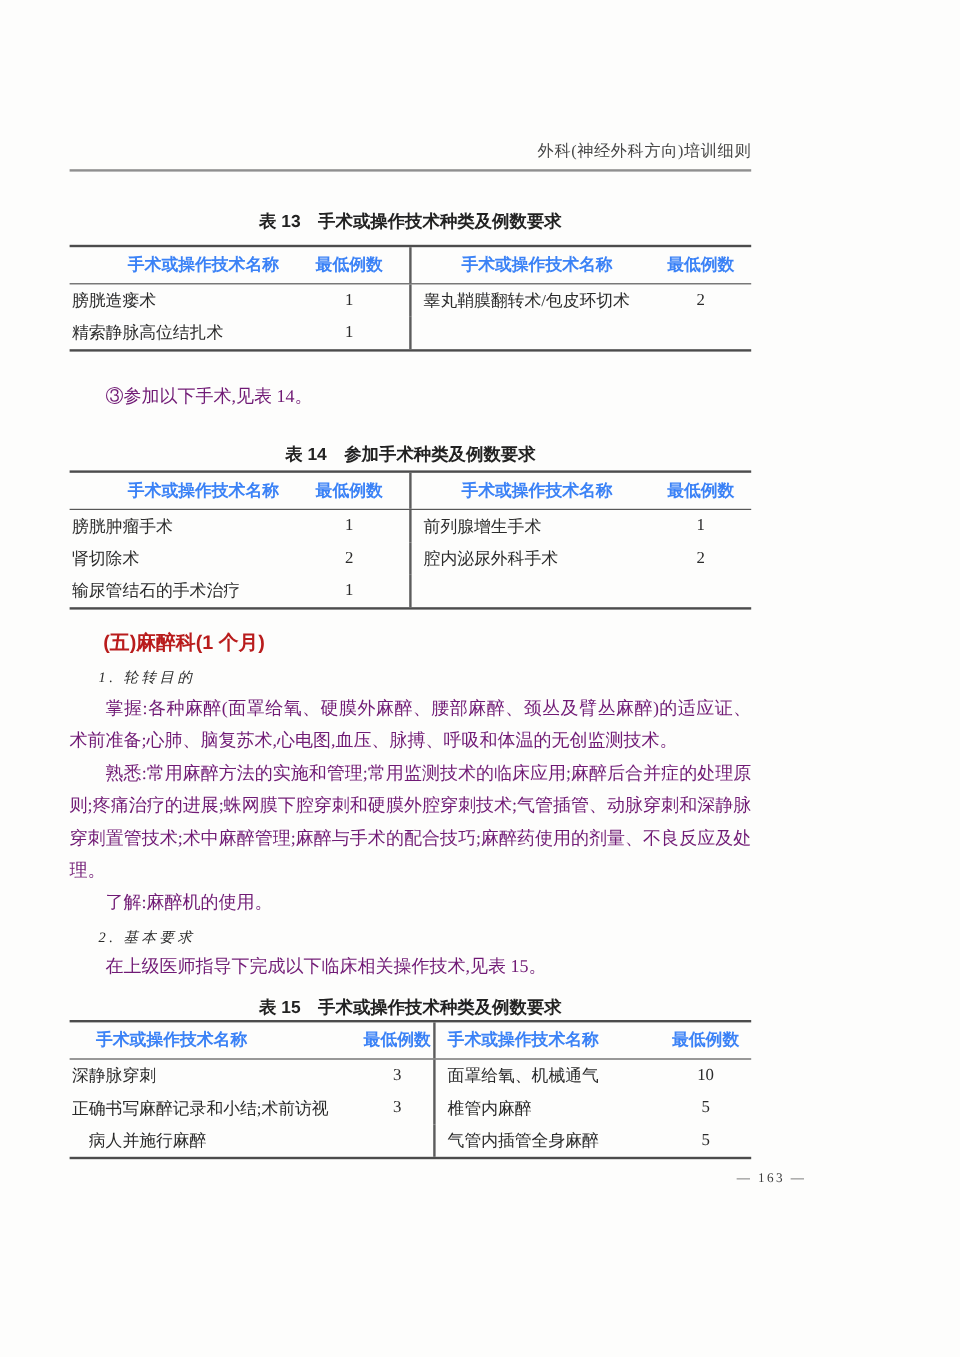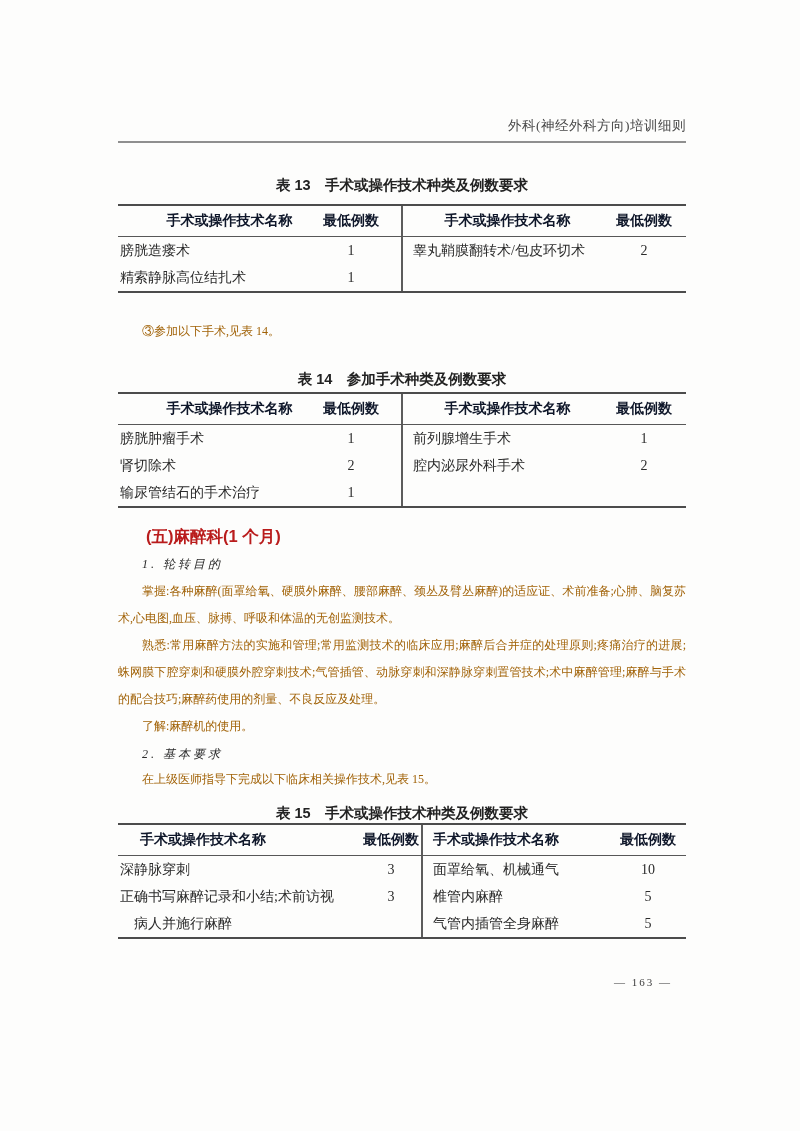--- a/index.html
+++ b/index.html
@@ -5,21 +5,21 @@
   * { margin:0; padding:0; box-sizing:border-box; }
   html,body { background:#ffffff; }
   body {
     width:800px; height:1131px;
     position:relative;
     font-family:"Liberation Serif","DejaVu Serif",serif;
     color:#2b2b2b;
     background:#fdfdfc;
     overflow:hidden;
   }
-  .content { width:568px; margin-left:118px; padding-top:117px; }
+  .content { width:568px; margin-left:58px; padding-top:117px; }
 
   
   .running-head {
     text-align:right;
     font-size:13.5px; line-height:17px;
     color:#474747;
     letter-spacing:0.5px;
     padding-bottom:7px;
     border-bottom:2px solid #8f8f8f;
   }
@@ -42,21 +42,21 @@
     border-bottom:2px solid #4c4c4c;
     font-size:14px;
   }
   .tbl13 { margin-top:9px; }
   .tbl14 { margin-top:3px; }
   .tbl15 { margin-top:0; }
   .trow { display:flex; height:27px; align-items:center; }
   .thead { height:31px; border-bottom:1px solid #575757; }
   .thead .c {
     font-family:"Liberation Sans","DejaVu Sans",sans-serif;
-    font-weight:bold; font-size:14px; color:#0f172a;
+    font-weight:bold; font-size:14px; color:#3b82f6;
   }
   .half { display:flex; height:100%; align-items:center; }
   .half-l { border-right:2px solid #5c5c5c; }
   .t1314 .half-l { width:285px; }
   .t15   .half-l { width:305px; }
   .half-r { flex:1; }
   .c { overflow:hidden; white-space:nowrap; }
   .name { flex:1; padding-left:2px; }
   .half-r .name { padding-left:10px; }
   .num { text-align:center; }
@@ -64,24 +64,24 @@
   .t1314 .half-r .num { width:84px; }
   .t15   .half-l .num { width:60px; }
   .t15   .half-r .num { width:76px; }
   .thead .name { text-align:center; }
   .t1314 .half-l .h-name { padding-left:40px; }
   .t15 .half-l .h-name { text-align:left; padding-left:22px; }
   .t15 .half-r .h-name { text-align:left; padding-left:10px; }
 
   
   .para {
-    font-size:12px; line-height:27px;
+    font-size:15px; line-height:27px;
     text-align:justify;
     text-indent:2em;
-    color:#a16207;
+    color:#701a75;
   }
   .p-item3 { margin-top:25px; }
   .sec-heading {
     margin-top:16px;
     font-family:"Liberation Sans","DejaVu Sans",sans-serif;
     font-weight:bold;
     font-size:16.5px; line-height:24px;
     text-indent:1.7em;
     color:#b91c1c;
   }

